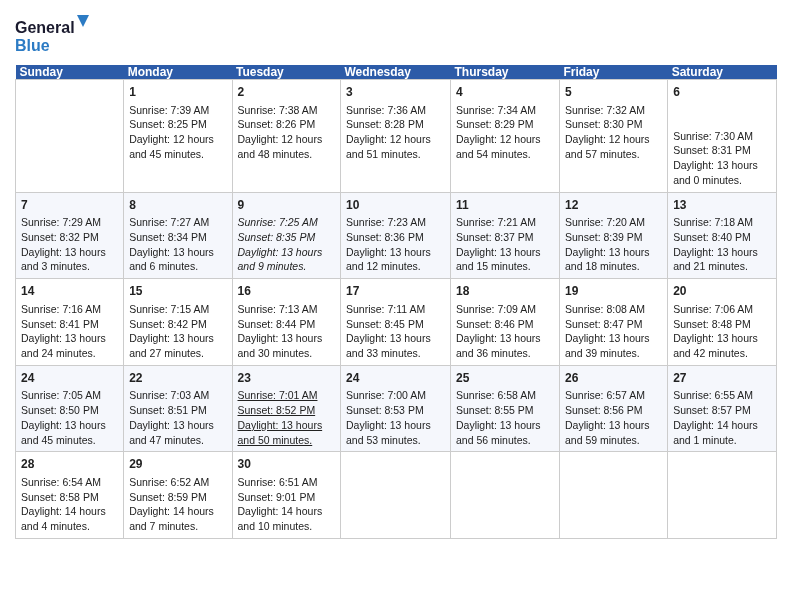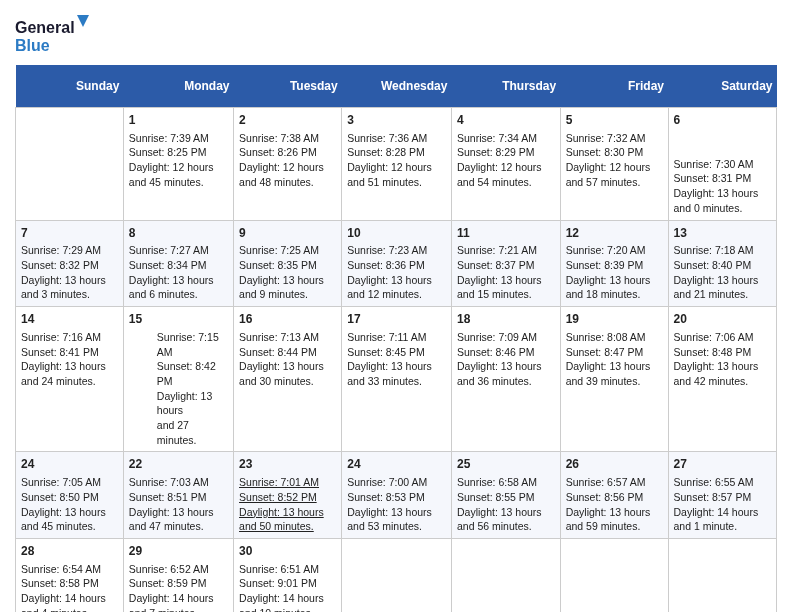--- a/index.html
+++ b/index.html
@@ -34,22 +34,22 @@
       color: #444;
     }
     table {
       width: 100%;
       border-collapse: collapse;
       font-size: 11px;
     }
     thead tr th {
       background-color: #2c5ba8;
       color: #fff;
-      padding: 14px 4px;
-      text-align: right;
+      padding: 0 4px;
+      text-align: left;
       font-size: 12px;
       font-weight: bold;
     }
     tbody tr td {
       border: 1px solid #ccc;
       vertical-align: top;
       padding: 4px 5px;
       height: 80px;
       width: 113px;
       color: #222;
@@ -160,21 +160,21 @@
         </td>
         <td>
           <span class="day-num">8</span>
           <div class="cell-info" style="white-space: pre-line;">Sunrise: 7:27 AM
 Sunset: 8:34 PM
 Daylight: 13 hours
 and 6 minutes.</div>
         </td>
         <td>
           <span class="day-num">9</span>
-          <div class="cell-info" style="white-space: pre-line;">Sunrise: 7:25 AM
+          <div class="cell-info" style="white-space: pre-line; font-style: italic;">Sunrise: 7:25 AM
 Sunset: 8:35 PM
 Daylight: 13 hours
 and 9 minutes.</div>
         </td>
         <td>
           <span class="day-num">10</span>
           <div class="cell-info" style="white-space: pre-line;">Sunrise: 7:23 AM
 Sunset: 8:36 PM
 Daylight: 13 hours
 and 12 minutes.</div>
@@ -204,21 +204,21 @@
       <tr>
         <td>
           <span class="day-num">14</span>
           <div class="cell-info" style="white-space: pre-line;">Sunrise: 7:16 AM
 Sunset: 8:41 PM
 Daylight: 13 hours
 and 24 minutes.</div>
         </td>
         <td>
           <span class="day-num">15</span>
-          <div class="cell-info" style="white-space: pre-line; margin-left: 28px;">Sunrise: 7:15 AM
+          <div class="cell-info" style="white-space: pre-line;">Sunrise: 7:15 AM
 Sunset: 8:42 PM
 Daylight: 13 hours
 and 27 minutes.</div>
         </td>
         <td>
           <span class="day-num">16</span>
           <div class="cell-info" style="white-space: pre-line;">Sunrise: 7:13 AM
 Sunset: 8:44 PM
 Daylight: 13 hours
 and 30 minutes.</div>

